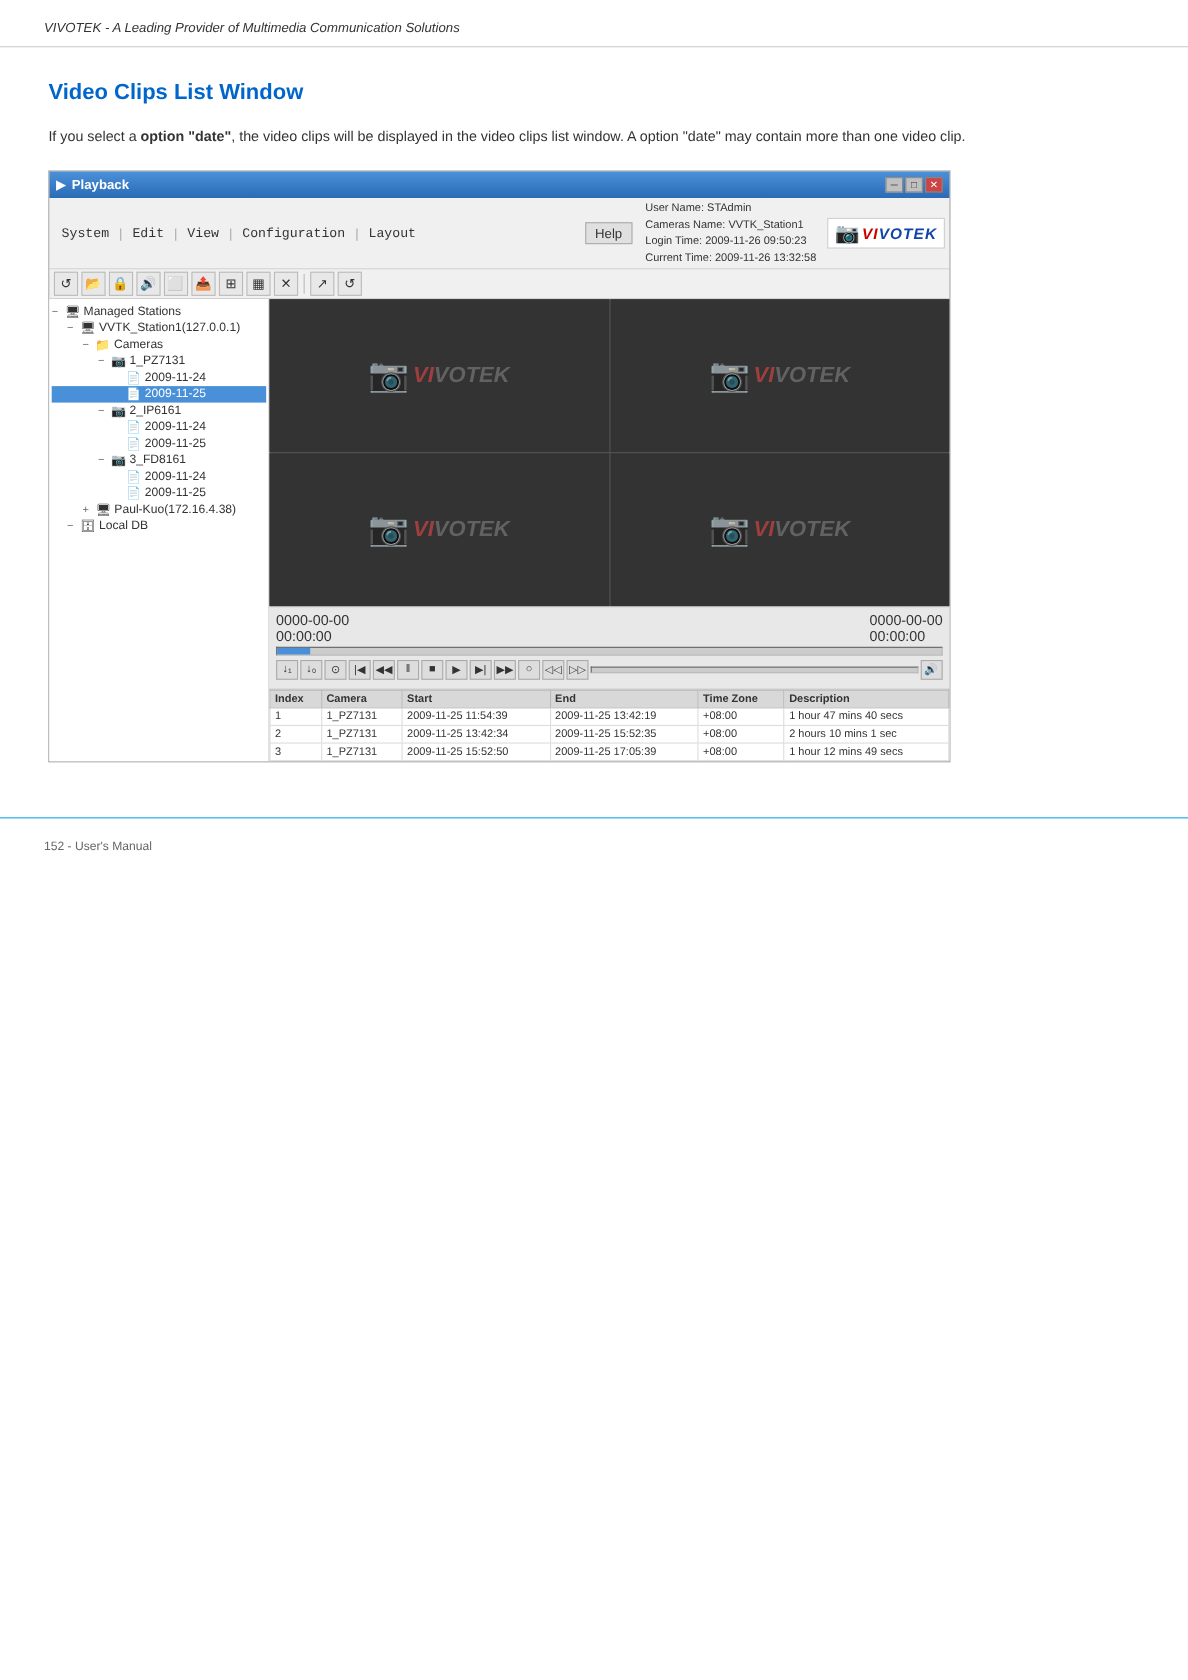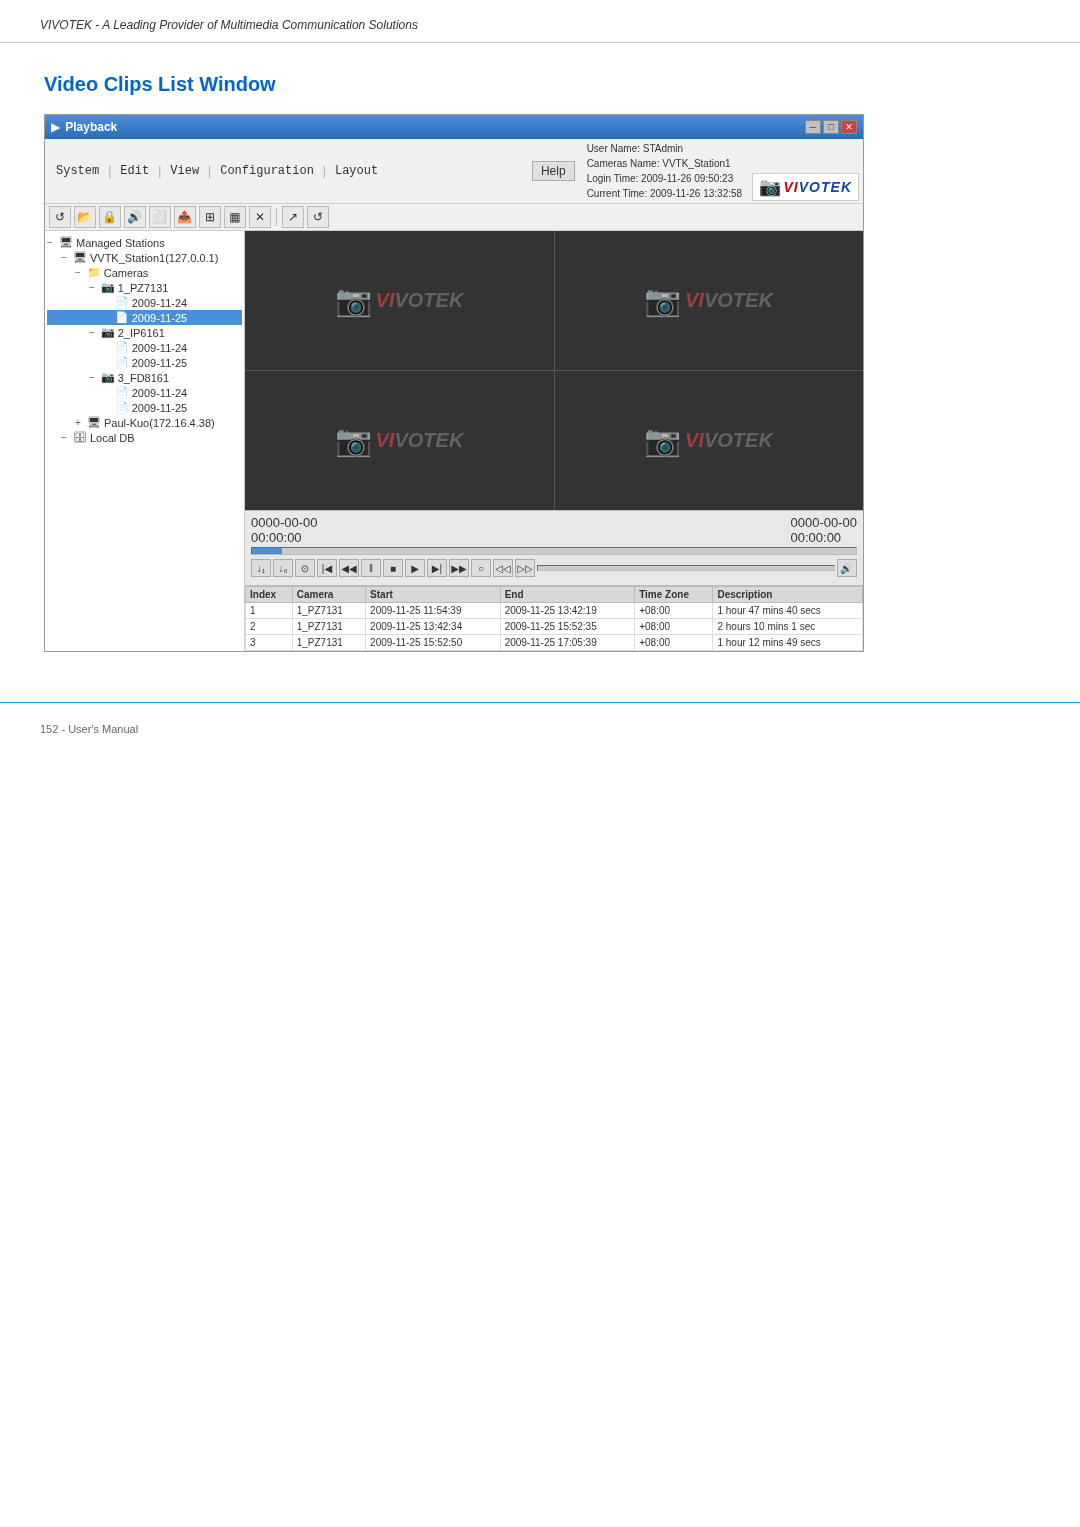--- a/index.html
+++ b/index.html
@@ -116,21 +116,21 @@
       background: #e0e0e0;
       border: 1px solid #aaa;
       padding: 2px 8px;
       font-size: 12px;
       cursor: pointer;
     }
 
     
     .info-bar {
       display: flex;
-      align-items: flex-end;
+      align-items: center;
       justify-content: flex-end;
       padding: 2px 4px;
       background: #f0f0f0;
       border-bottom: 1px solid #ccc;
       gap: 10px;
     }
     .user-info {
       font-size: 10px;
       color: #333;
       text-align: left;
@@ -363,20 +363,23 @@
 <body>
 
 <div class="page-header">
   <p>VIVOTEK - A Leading Provider of Multimedia Communication Solutions</p>
 </div>
 
 <div class="main-content">
 
   <h2 class="section-title">Video Clips List Window</h2>
 
+  <p class="description">
+    <span>If you select a </span><strong>option "date"</strong><span>, the video clips will be displayed in the video clips list window. A option "date" may contain more than one video clip.</span>
+  </p>
 
   <div class="app-window">
 
     <div class="title-bar">
       <div class="title-bar-left">
         <span class="title-bar-icon">▶</span>
         <span class="title-bar-text">Playback</span>
       </div>
       <div class="title-bar-controls">
         <div class="title-btn">─</div>

